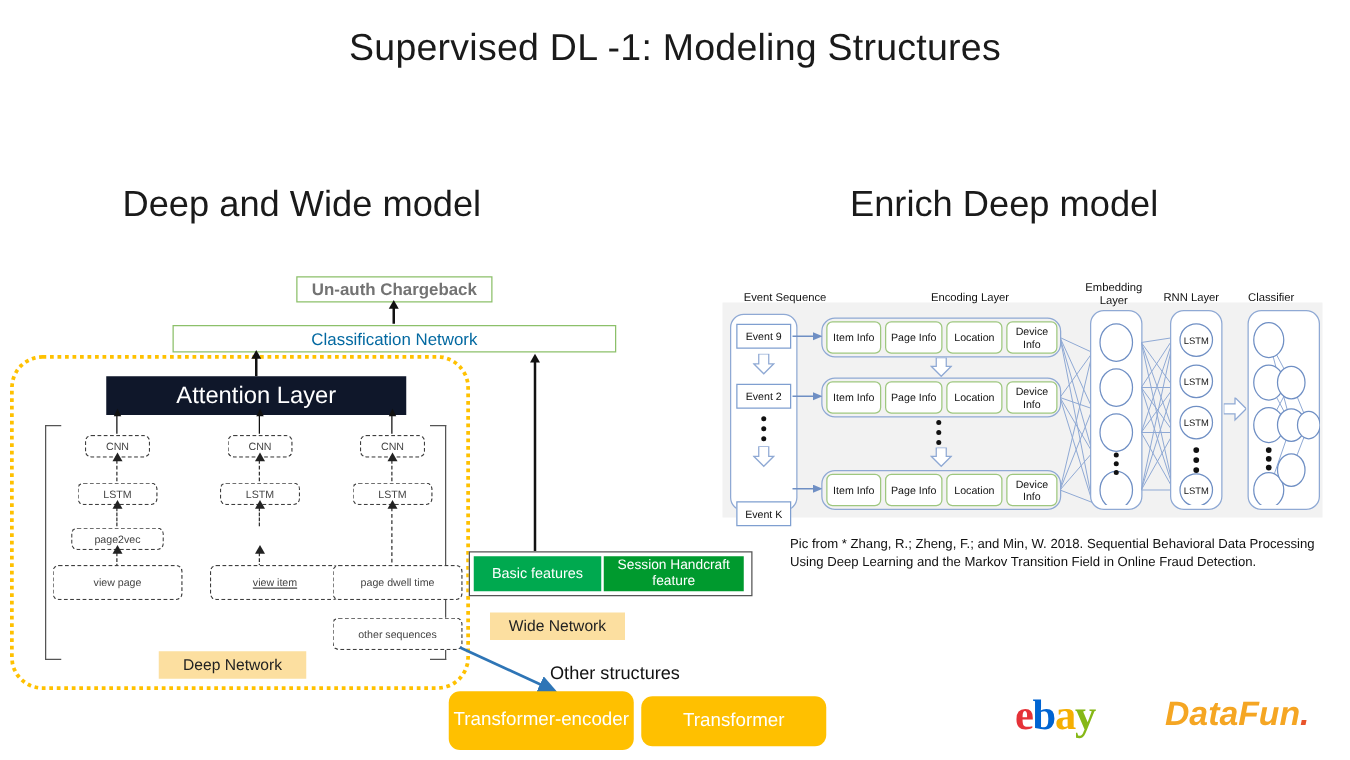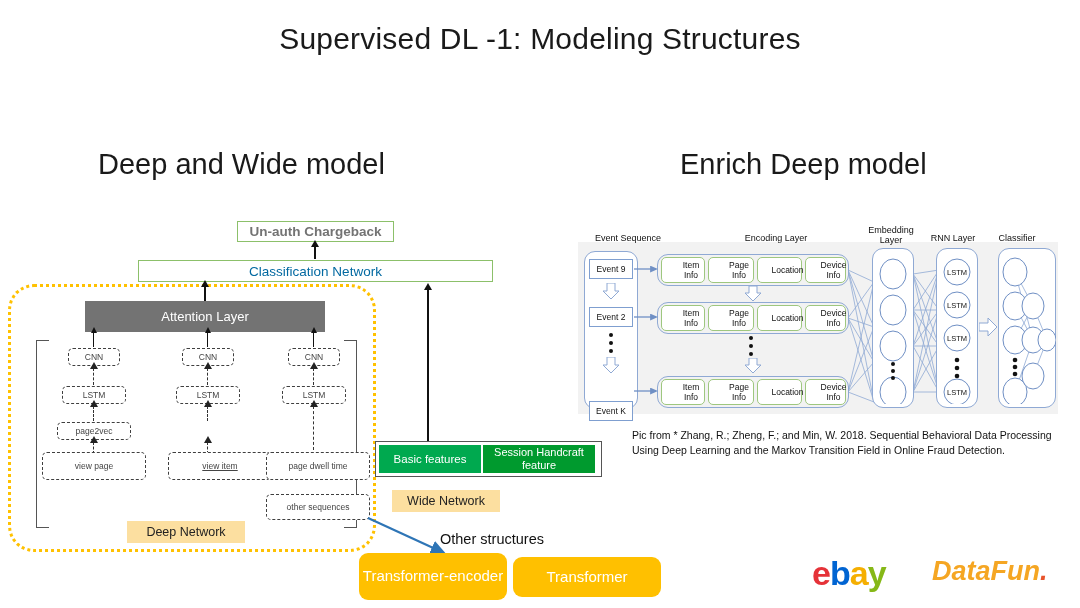--- a/index.html
+++ b/index.html
@@ -18,22 +18,22 @@
   #left-section-title{left:98px;top:148px;}
   #right-section-title{left:680px;top:148px;}
 
   .box{position:absolute;box-sizing:border-box;display:flex;align-items:center;justify-content:center;text-align:center;}
 
   .green-outline{border:1.3px solid #8cc06a;background:#fff;}
   #chargeback{left:237px;top:221px;width:157px;height:21px;font-size:13.5px;font-weight:bold;color:#737373;}
   #classification-network{left:138px;top:260px;width:355px;height:22px;font-size:13.5px;color:#0369a1;}
 
   #attention-layer{
-    left:85px;top:301px;width:240px;height:31px;background:#737373;
-    color:#fff;font-size:13px;
+    left:85px;top:301px;width:240px;height:31px;background:#0f172a;
+    color:#fff;font-size:19px;
   }
 
   .dashed-box{
     border:1.4px dashed #3f3f3f;border-radius:5px;background:#fff;
     font-size:8.5px;color:#444;
   }
   .dashed-box.wide{font-size:8.5px;}
 
   
   #deep-region{
@@ -86,32 +86,32 @@
   
   #right-panel{
     left:578px;top:242px;width:480px;height:172px;background:#F2F2F2;
   }
   .rlabel{position:absolute;font-size:9px;color:#111;text-align:center;line-height:1.15;}
   .rbox{
     position:absolute;box-sizing:border-box;display:flex;align-items:center;justify-content:center;
     text-align:center;font-size:8.5px;color:#111;background:#fff;
   }
   .rbox.blue{border:1px solid #7f9fd0;}
-  .rbox.green{border:1.1px solid #9ec77f;border-radius:5px;padding-left:16px;}
+  .rbox.green{border:1.1px solid #9ec77f;border-radius:5px;}
   .rgroup{position:absolute;box-sizing:border-box;border:1px solid #8fa9d4;border-radius:11px;background:transparent;}
   .rgroup.fillwhite{background:#fff;}
   .dots-v{position:absolute;display:flex;flex-direction:column;align-items:center;justify-content:space-between;}
   .dots-v i{width:4px;height:4px;border-radius:50%;background:#111;display:block;}
 
   #citation{
     left:632px;top:428px;width:428px;font-size:10.5px;line-height:1.45;color:#111;
   }
 
   
-  #ebay-logo{left:812px;top:556px;font-size:34px;font-weight:bold;letter-spacing:-1px;line-height:1;}
+  #ebay-logo{left:812px;top:556px;font-size:34px;font-weight:bold;letter-spacing:-1px;line-height:1;font-family:Liberation Serif, serif;}
   #ebay-logo span:nth-child(1){color:#E53238;}
   #ebay-logo span:nth-child(2){color:#0064D2;}
   #ebay-logo span:nth-child(3){color:#F5AF02;}
   #ebay-logo span:nth-child(4){color:#86B817;}
   #datafun-logo{left:932px;top:558px;font-size:27px;font-weight:bold;font-style:italic;line-height:1;}
   #datafun-logo .df-data{color:#F5A623;}
   #datafun-logo .df-fun{color:#E8542B;}
 </style>
 </head>
 <body>

